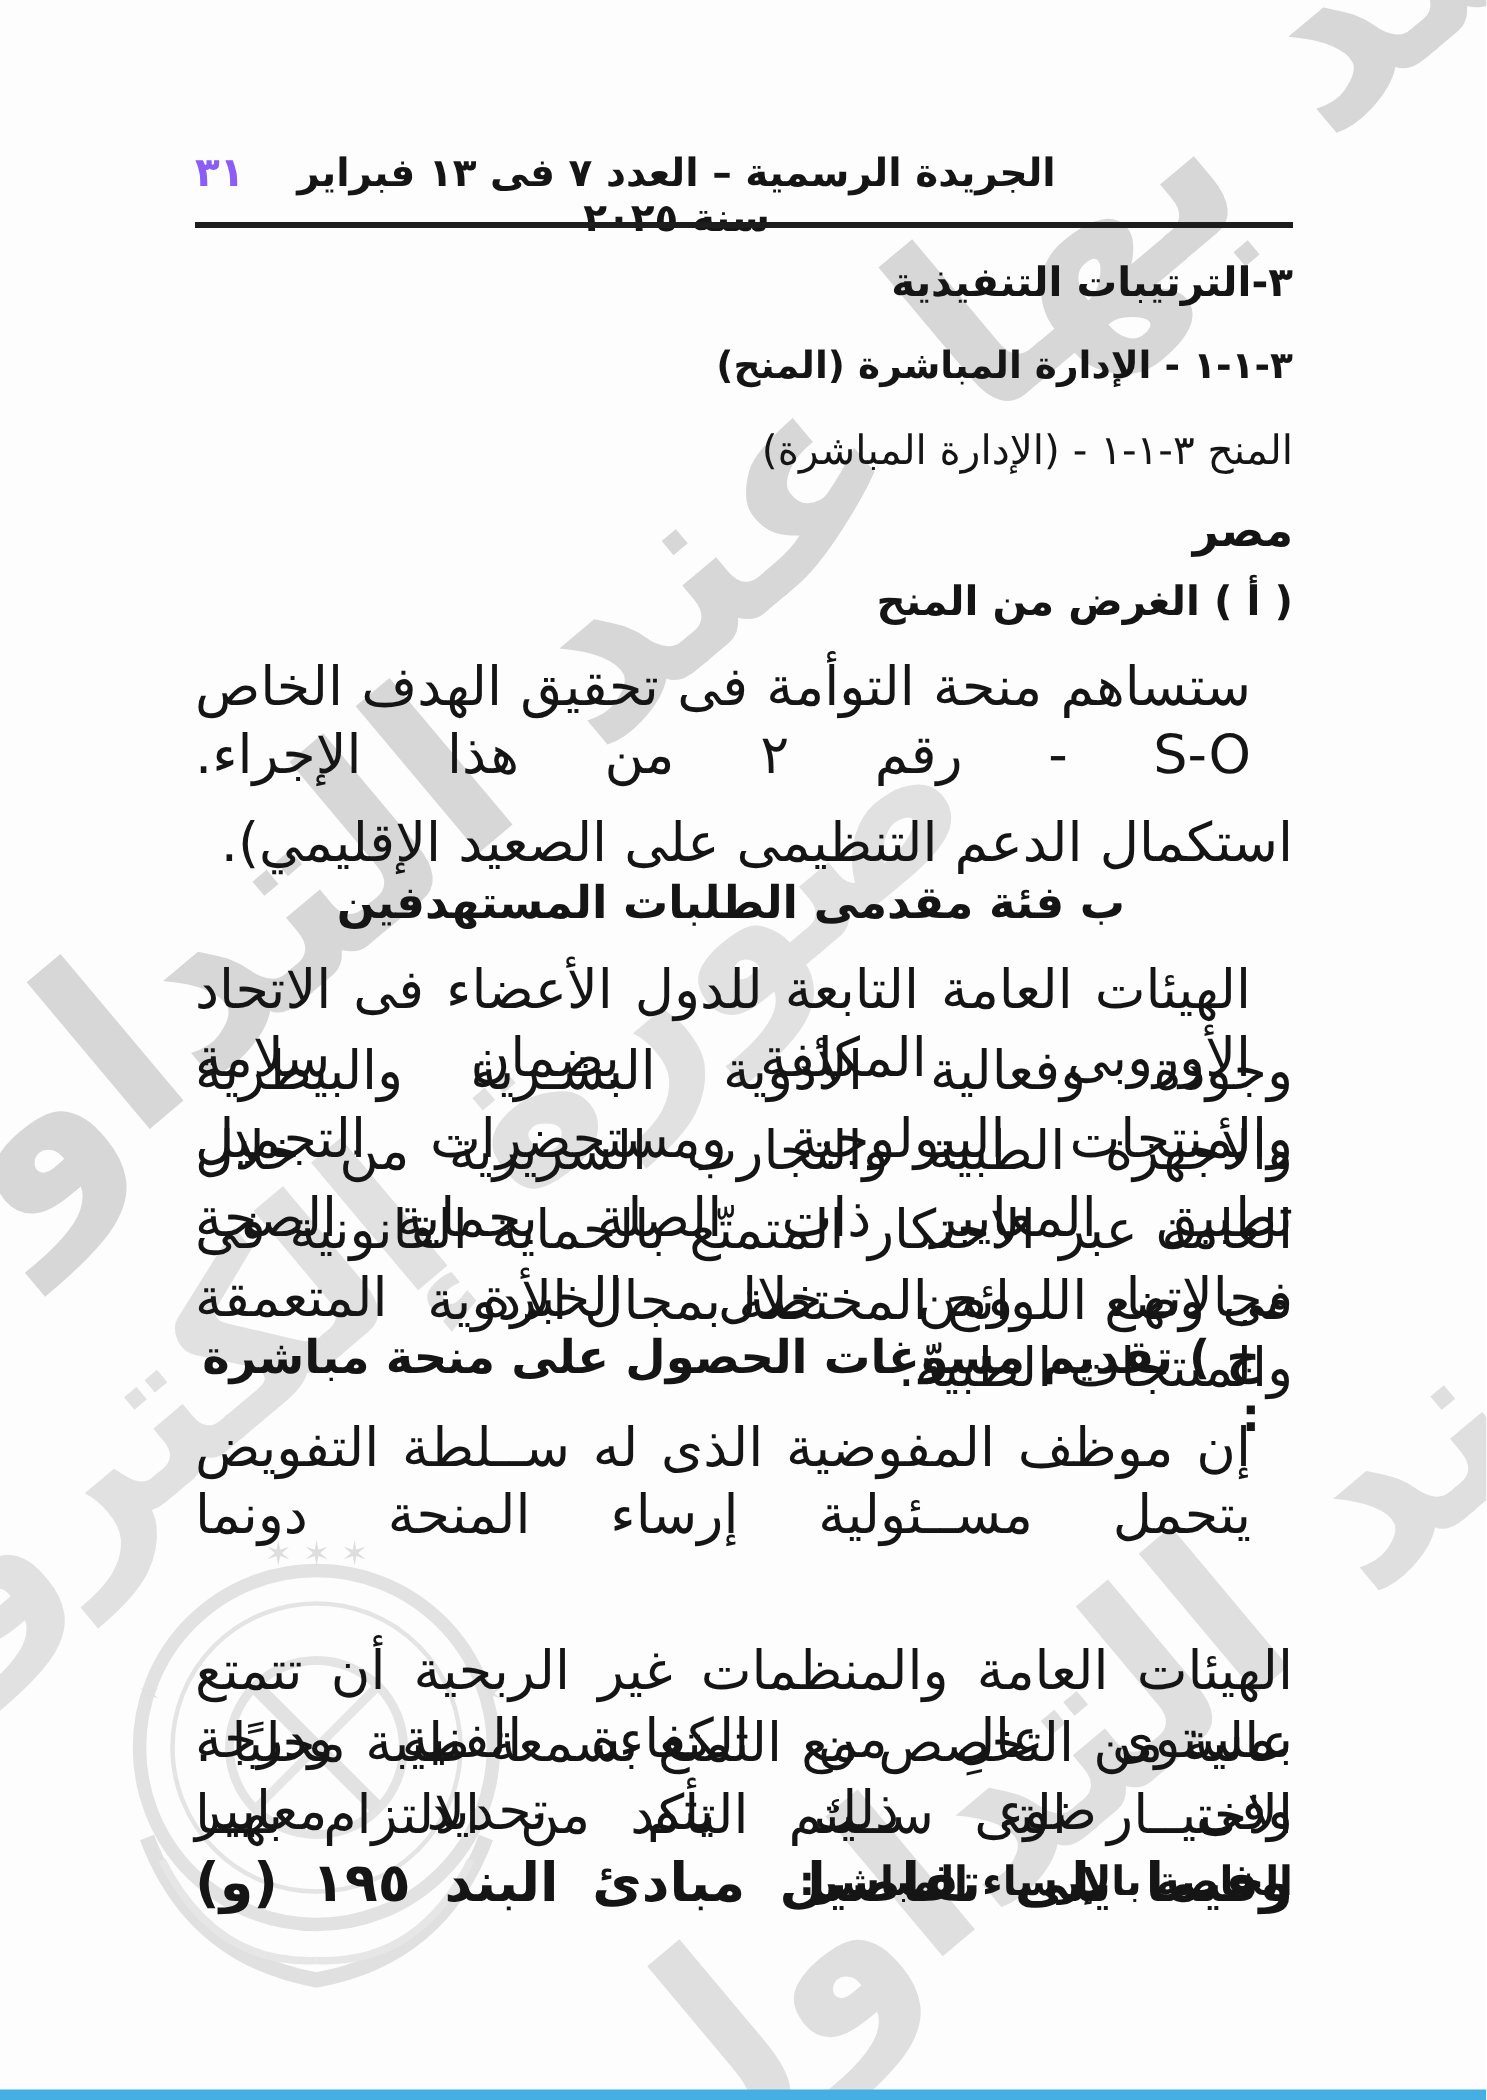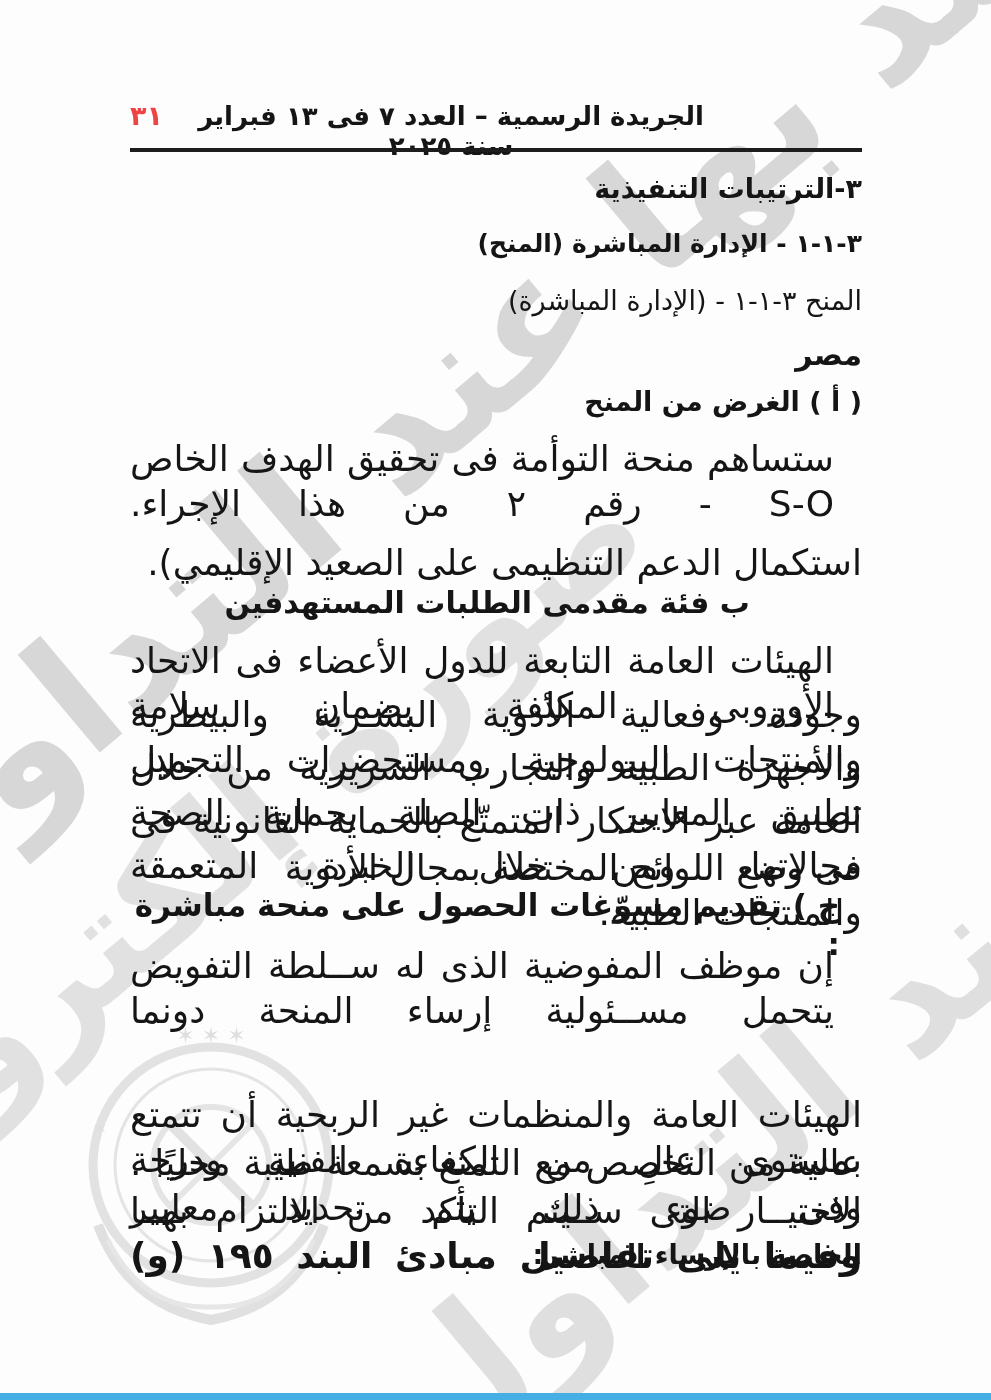--- a/index.html
+++ b/index.html
@@ -50,21 +50,21 @@
   .ind-applicants   { padding-right:112px; }
   .ind-justify-head { padding-right:22px; }
   
   #header {
     position:absolute; left:130px; top:100px; width:732px;
     display:flex; flex-direction:row; direction:rtl; align-items:baseline;
     z-index:2;
   }
   #header .spacer { width:150px; }
   #header .title  { flex:1; text-align:center; font-size:26px; font-weight:bold; direction:rtl; color:#151515; }
-  #header .pageno { width:60px; text-align:left; font-size:27px; font-weight:bold; color:#ef4444; }
+  #header .pageno { width:60px; text-align:left; font-size:27px; font-weight:bold; color:#8b5cf6; }
   #header-rule {
     position:absolute; left:130px; top:148px; width:732px; height:4px;
     background:#1d1d1d; z-index:2;
   }
   
   #bottom-bar {
     position:absolute; left:0; bottom:0; width:991px; height:7px;
     background:#45aee3; z-index:3;
   }
 </style>

